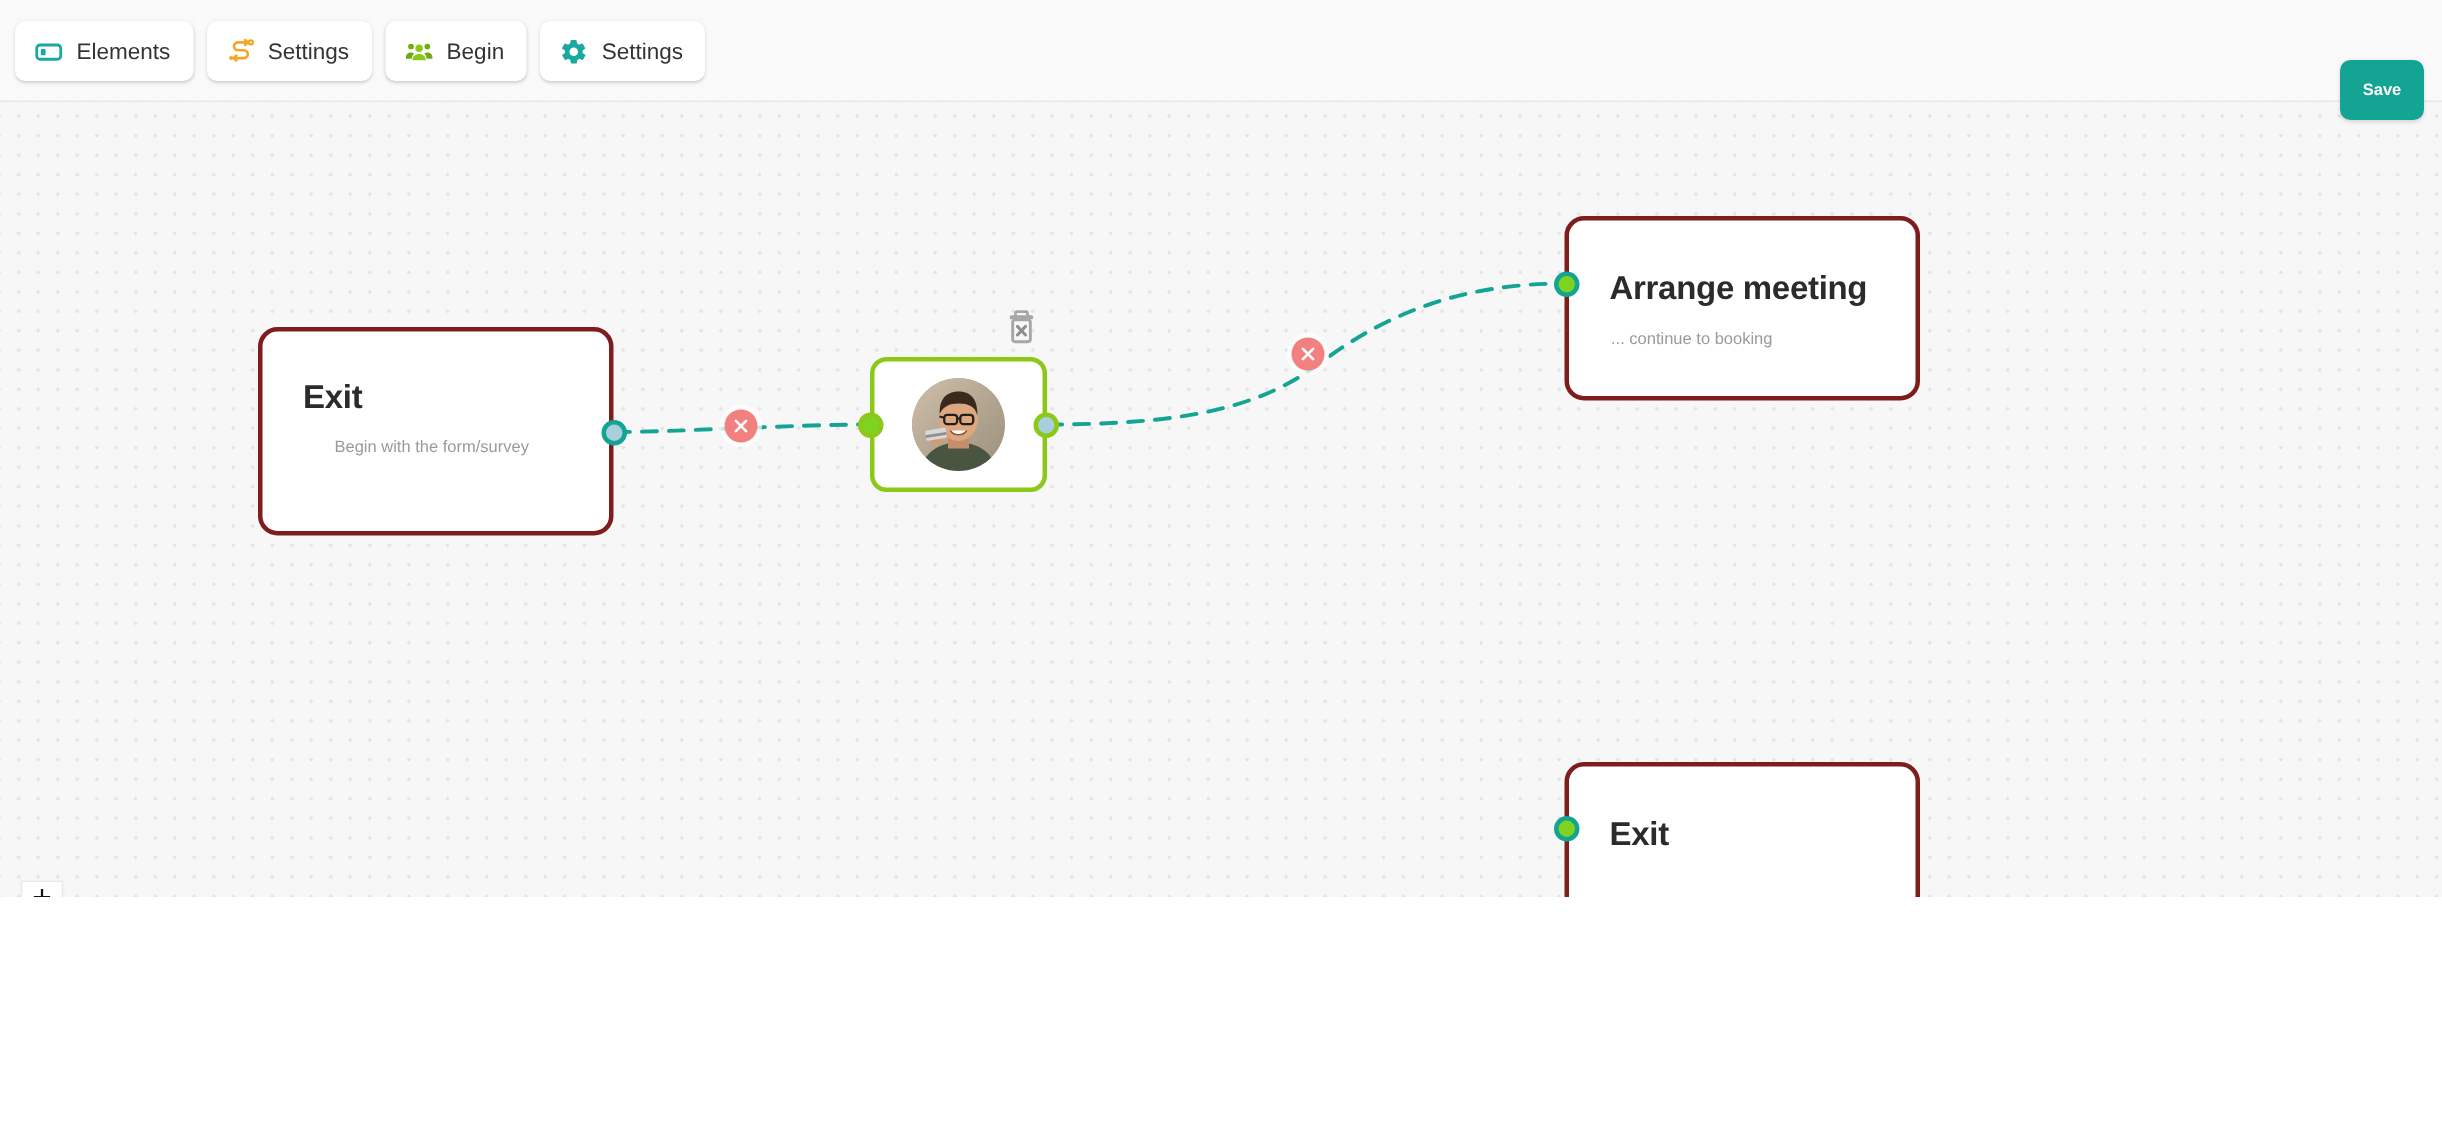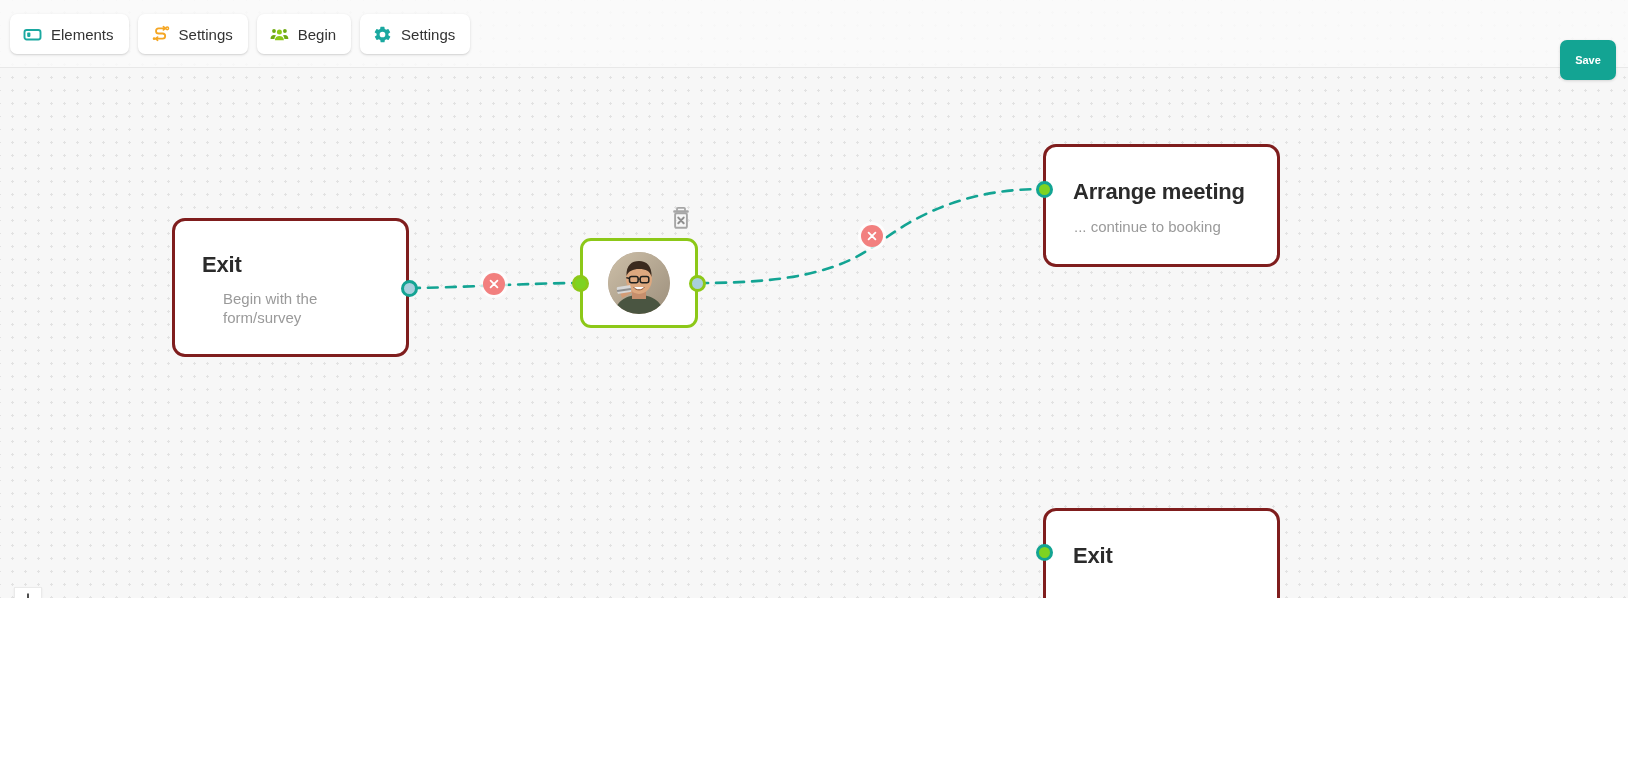--- a/index.html
+++ b/index.html
@@ -95,21 +95,21 @@
     left: 27px;
     font-size: 22px;
     font-weight: bold;
     color: #2b2b2b;
     letter-spacing: -0.2px;
     white-space: nowrap;
   }
   .node .subtitle {
     position: absolute;
     left: 28px;
-    font-size: 15px;
+    font-size: 11px;
     color: #9a9a9a;
     line-height: 19px;
   }
 
   #node-start { left: 172px; top: 218px; width: 237px; height: 139px; }
   #node-start .title { top: 31px; }
   #node-start .subtitle { top: 68px; width: 150px; margin-left: 20px; }
 
   #node-arrange { left: 1043px; top: 144px; width: 237px; height: 123px; }
   #node-arrange .title { top: 32px; }

